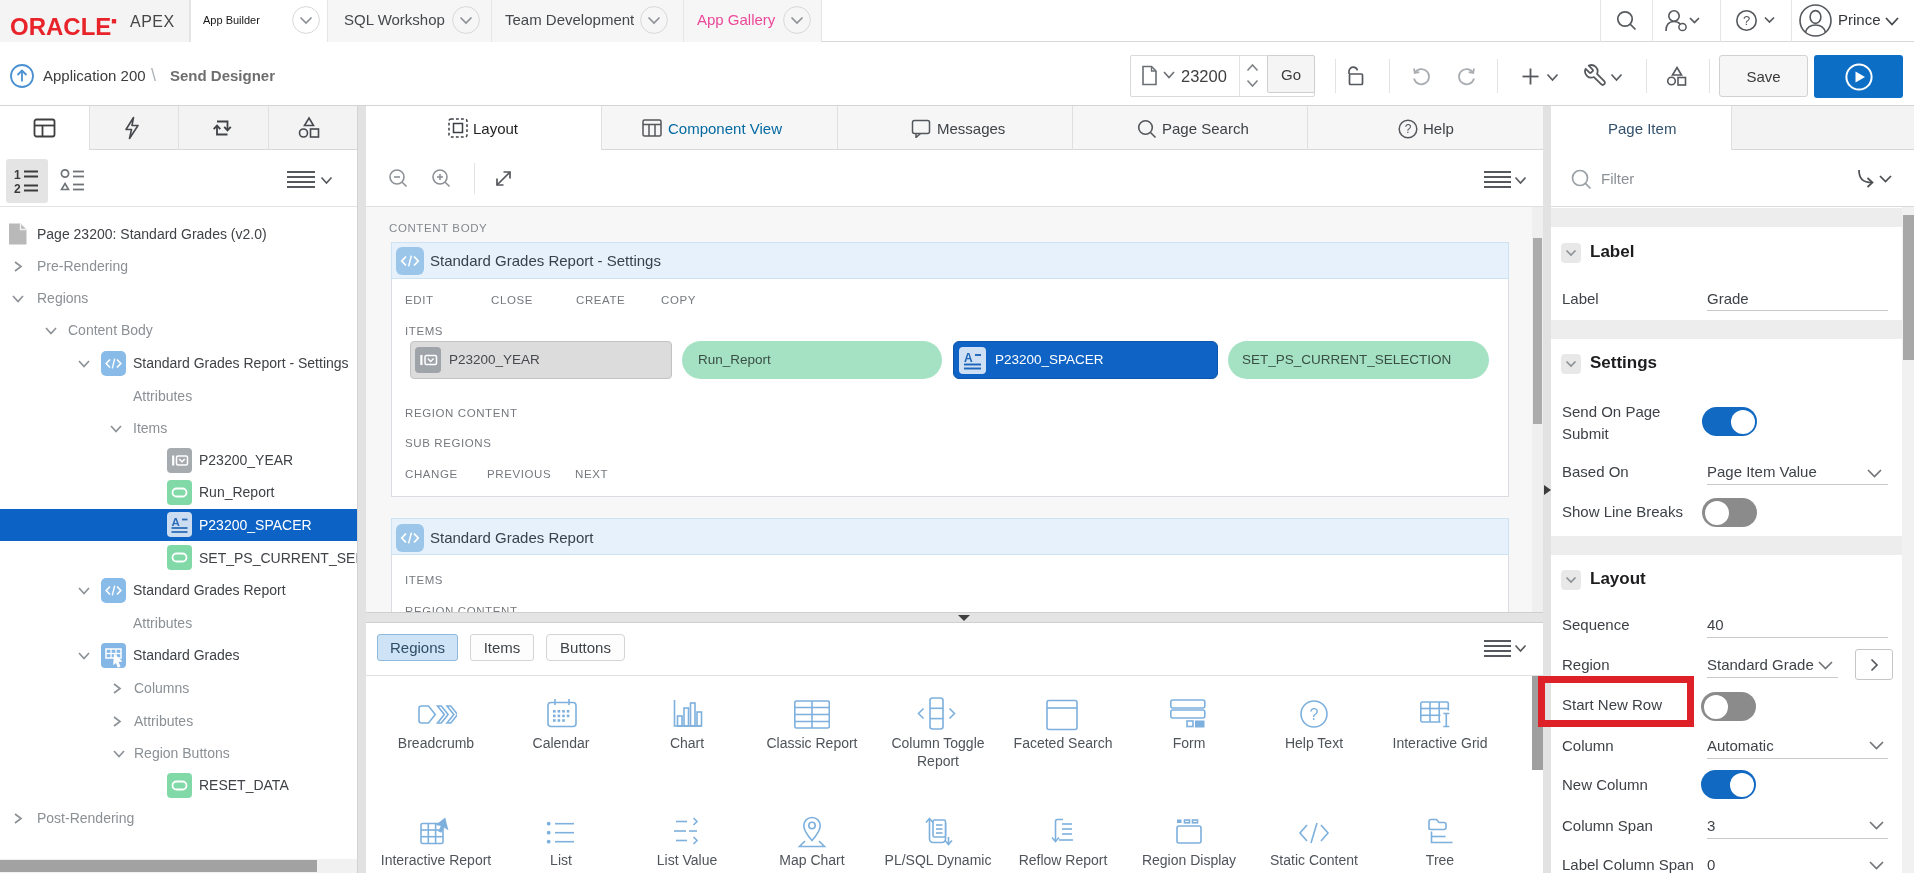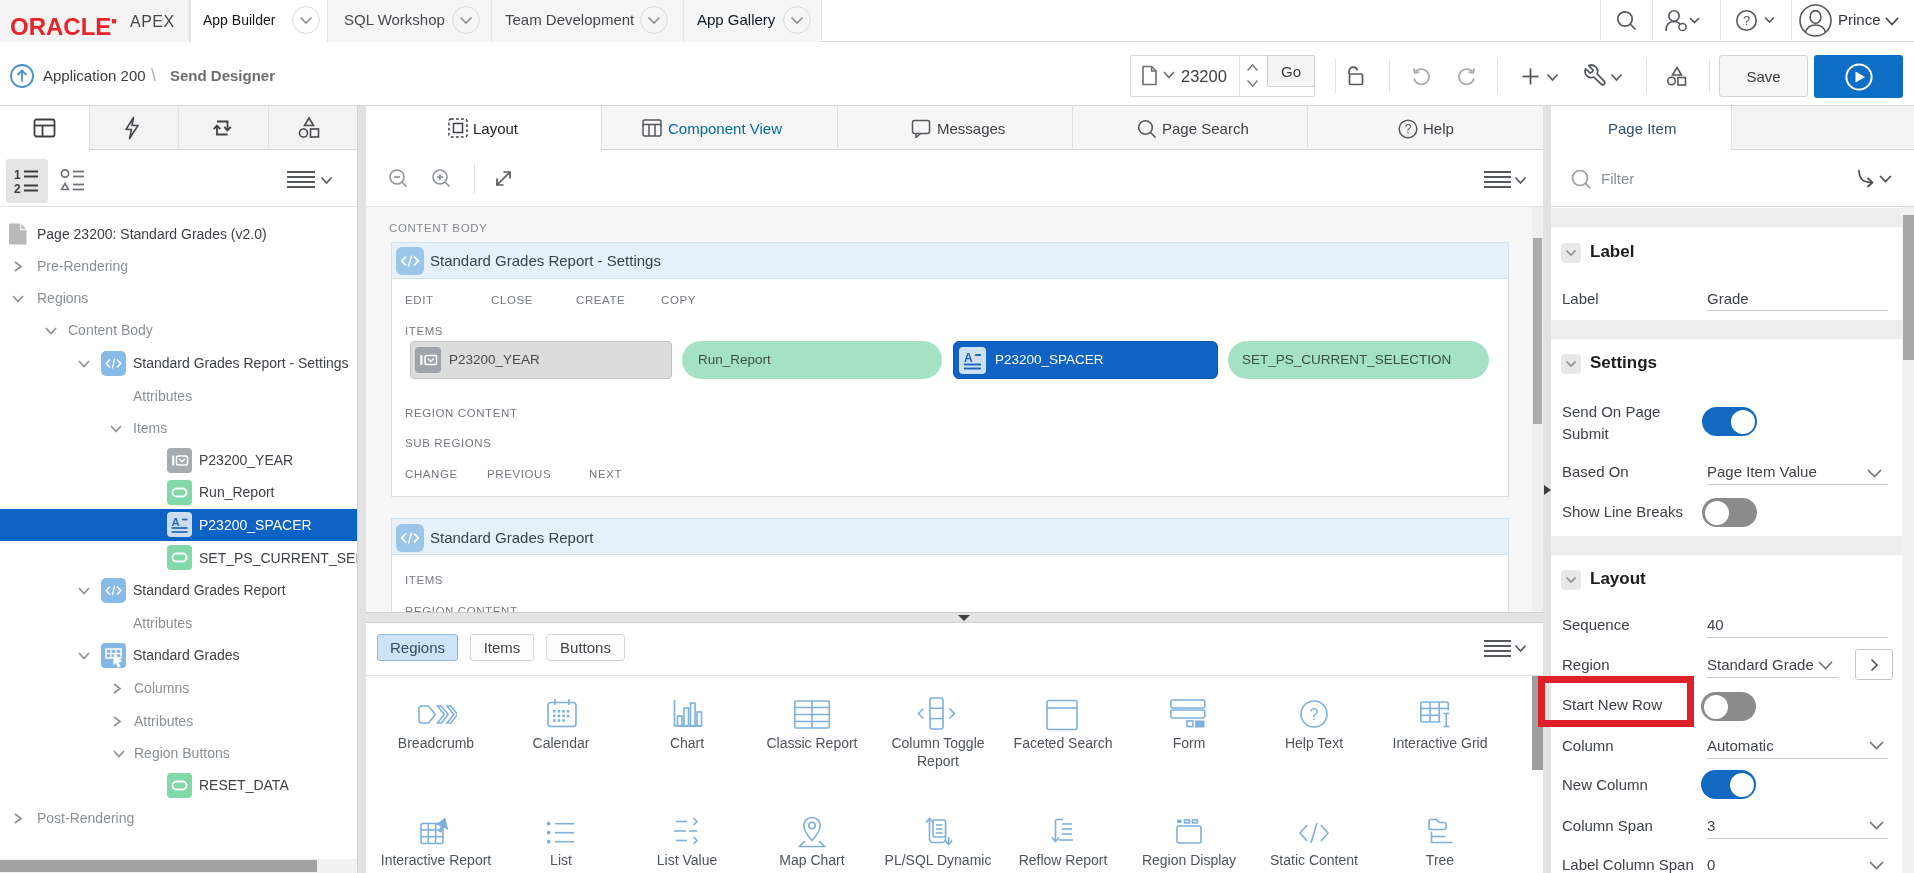--- a/index.html
+++ b/index.html
@@ -27,24 +27,24 @@
 
 <div class="ab" style="left:0;top:0;width:1914px;height:42px;background:#fff;border-bottom:1px solid #d8d8d8"></div>
 <div class="ab" style="left:0;top:0;width:190px;height:42px;background:#f4f4f4;border-right:1px solid #e2e2e2"></div>
 <div class="t" style="left:10px;top:10px;font-size:24px;height:23px;line-height:23px;font-weight:bold;color:#e8232a">ORACLE<span style="font-size:9px;vertical-align:11px">■</span></div>
 <div class="t" style="left:130px;top:12px;font-size:16px;height:20px;line-height:20px;color:#464646;letter-spacing:.5px">APEX</div>
 
 <div class="ab" style="left:190px;top:0;width:137px;height:42px;background:#fff;border-left:1px solid #e5e5e5"></div>
 <div class="ab" style="left:327px;top:0;width:164px;height:42px;background:#f6f6f6;border-left:1px solid #e5e5e5"></div>
 <div class="ab" style="left:491px;top:0;width:192px;height:42px;background:#f6f6f6;border-left:1px solid #e5e5e5"></div>
 <div class="ab" style="left:683px;top:0;width:139px;height:42px;background:#f6f6f6;border-left:1px solid #e5e5e5;border-right:1px solid #e5e5e5"></div>
-<div class="t" style="left:203px;top:10px;font-size:14px;color:#161616">App Builder</div>
+<div class="t" style="left:203px;top:10px;font-size:11px;color:#161616">App Builder</div>
 <div class="t" style="left:344px;top:10px;font-size:15px;color:#45484c">SQL Workshop</div>
 <div class="t" style="left:505px;top:10px;font-size:15px;color:#45484c">Team Development</div>
-<div class="t" style="left:697px;top:10px;font-size:15px;color:#0f172a">App Gallery</div>
+<div class="t" style="left:697px;top:10px;font-size:15px;color:#ec4899">App Gallery</div>
 <svg class="ab" style="left:292px;top:6px" width="28" height="28">
       <circle cx="14" cy="14" r="13.4" fill="none" stroke="#d8d8d8"></circle>
       <polyline points="8.5,11.5 14,17 19.5,11.5" fill="none" stroke="#8e9297" stroke-width="1.7"></polyline>
     </svg>
 <svg class="ab" style="left:452px;top:6px" width="28" height="28">
       <circle cx="14" cy="14" r="13.4" fill="none" stroke="#d8d8d8"></circle>
       <polyline points="8.5,11.5 14,17 19.5,11.5" fill="none" stroke="#8e9297" stroke-width="1.7"></polyline>
     </svg>
 <svg class="ab" style="left:640px;top:6px" width="28" height="28">
       <circle cx="14" cy="14" r="13.4" fill="none" stroke="#d8d8d8"></circle>
@@ -103,21 +103,21 @@
       <polyline points="2,2 7,7.5 12,2" fill="none" stroke="#6b6f73" stroke-width="1.6"></polyline>
     </svg>
 <div class="t" style="left:1181px;top:66px;font-size:16.5px;color:#3f3f3f">23200</div>
 <div class="ab" style="left:1239px;top:56px;width:1px;height:40px;background:#e3e3e3"></div>
 <svg class="ab" style="left:1246px;top:63px" width="13" height="9">
       <polyline points="1.5,7.5 6.5,2 11.5,7.5" fill="none" stroke="#808489" stroke-width="1.6"></polyline>
     </svg>
 <svg class="ab" style="left:1246px;top:79px" width="13" height="9">
       <polyline points="1.5,1.5 6.5,7 11.5,1.5" fill="none" stroke="#808489" stroke-width="1.6"></polyline>
     </svg>
-<div class="ab flex" style="left:1267px;top:55px;width:48px;height:32px;background:#f5f5f5;border:1px solid #cfcfcf;border-radius:2px;justify-content:center;font-size:15px;color:#3c3c3c">Go</div>
+<div class="ab flex" style="left:1267px;top:55px;width:48px;height:38px;background:#f5f5f5;border:1px solid #cfcfcf;border-radius:2px;justify-content:center;font-size:15px;color:#3c3c3c">Go</div>
 <div class="ab" style="left:1335px;top:59px;width:1px;height:34px;background:#e3e3e3"></div>
 <svg class="ab" style="left:1346px;top:66px" width="21" height="20">
       <rect x="3.5" y="8" width="13" height="10.5" rx="1" fill="none" stroke="#55585c" stroke-width="1.7"></rect>
       <path d="M3 8 V5.5 C3 2.8 5 1.2 7.3 1.2 C9.6 1.2 11 2.6 11.4 4.4" fill="none" stroke="#55585c" stroke-width="1.7"></path>
     </svg>
 <div class="ab" style="left:1389px;top:59px;width:1px;height:34px;background:#e3e3e3"></div>
 <svg class="ab" style="left:1411px;top:66px" width="21" height="20">
       <path d="M4.2 6.2 A7.6 7.6 0 1 1 3 12.5" fill="none" stroke="#a9adb2" stroke-width="1.8"></path>
       <polyline points="3,2.5 3.8,7 8.3,6.2" fill="none" stroke="#a9adb2" stroke-width="1.8"></polyline>
     </svg>
@@ -418,21 +418,21 @@
         <line x1="5" y1="17.5" x2="22" y2="17.5" stroke="#1c64b8" stroke-width="1.9"></line>
         <line x1="5" y1="21.5" x2="22" y2="21.5" stroke="#1c64b8" stroke-width="1.9"></line>
       </svg>
   <div class="t" style="left:629px;top:143px;font-size:13.5px;color:#fff">P23200_SPACER</div>
   <div class="ab" style="left:862px;top:134px;width:261px;height:38px;background:#a5e2c4;border-radius:19px"></div>
   <div class="t" style="left:876px;top:143px;font-size:13.5px;color:#3a4f44">SET_PS_CURRENT_SELECTION</div>
   <div class="t u" style="left:39px;top:196px">REGION CONTENT</div>
   <div class="t u" style="left:39px;top:226px">SUB REGIONS</div>
   <div class="t u" style="left:39px;top:257px">CHANGE</div>
   <div class="t u" style="left:121px;top:257px">PREVIOUS</div>
-  <div class="t u" style="left:223px;top:257px">NEXT</div>
+  <div class="t u" style="left:209px;top:257px">NEXT</div>
 
   <div class="ab" style="left:25px;top:311px;width:1118px;height:110px;background:#fff;border:1px solid #d9dde1"></div>
   <div class="ab" style="left:25px;top:311px;width:1118px;height:37px;background:#e6f1fb;border:1px solid #cfe2f2"></div>
   <svg class="ab" style="left:30px;top:317px" width="28" height="28">
         <rect width="28" height="28" rx="6" fill="#9cc6e9"></rect>
         <polyline points="10,9.5 5.8,14 10,18.5" fill="none" stroke="#fff" stroke-width="1.8"></polyline>
         <polyline points="18,9.5 22.2,14 18,18.5" fill="none" stroke="#fff" stroke-width="1.8"></polyline>
         <line x1="15.4" y1="8.6" x2="12.6" y2="19.4" stroke="#fff" stroke-width="1.5"></line>
       </svg>
   <div class="t" style="left:64px;top:321px;font-size:15px;color:#38424c">Standard Grades Report</div>

